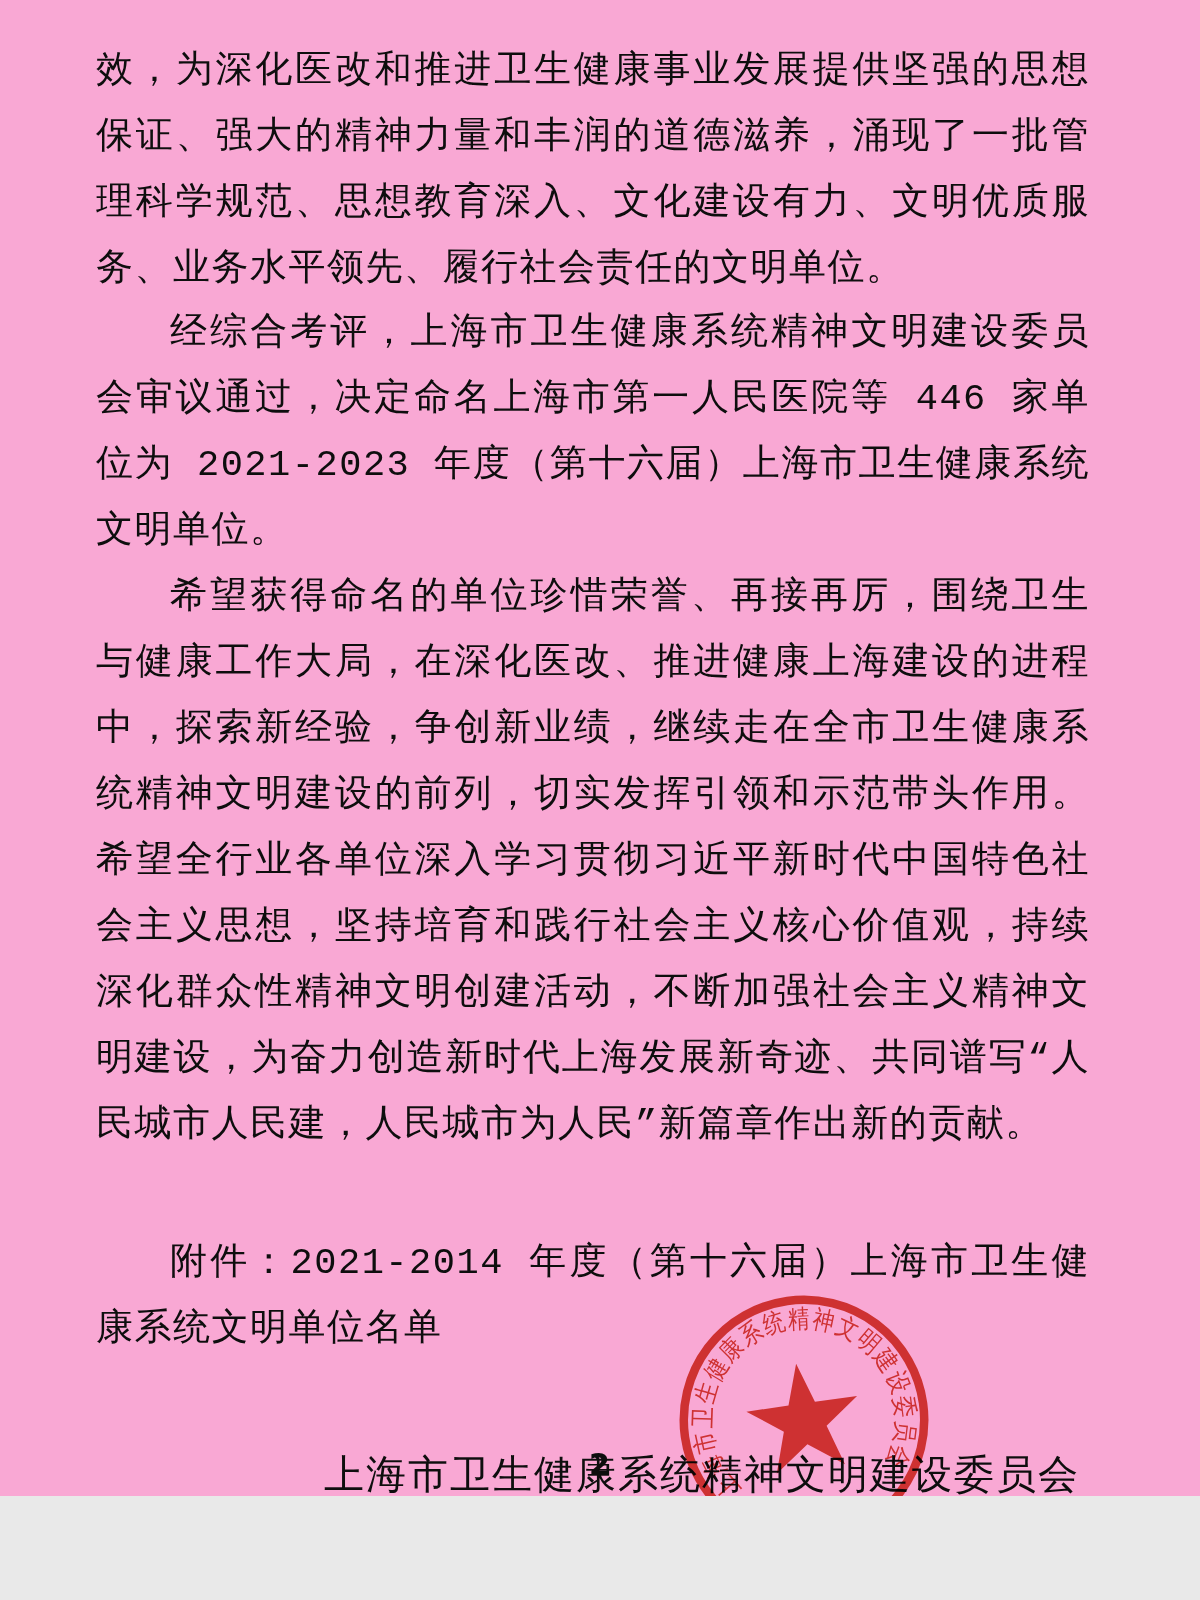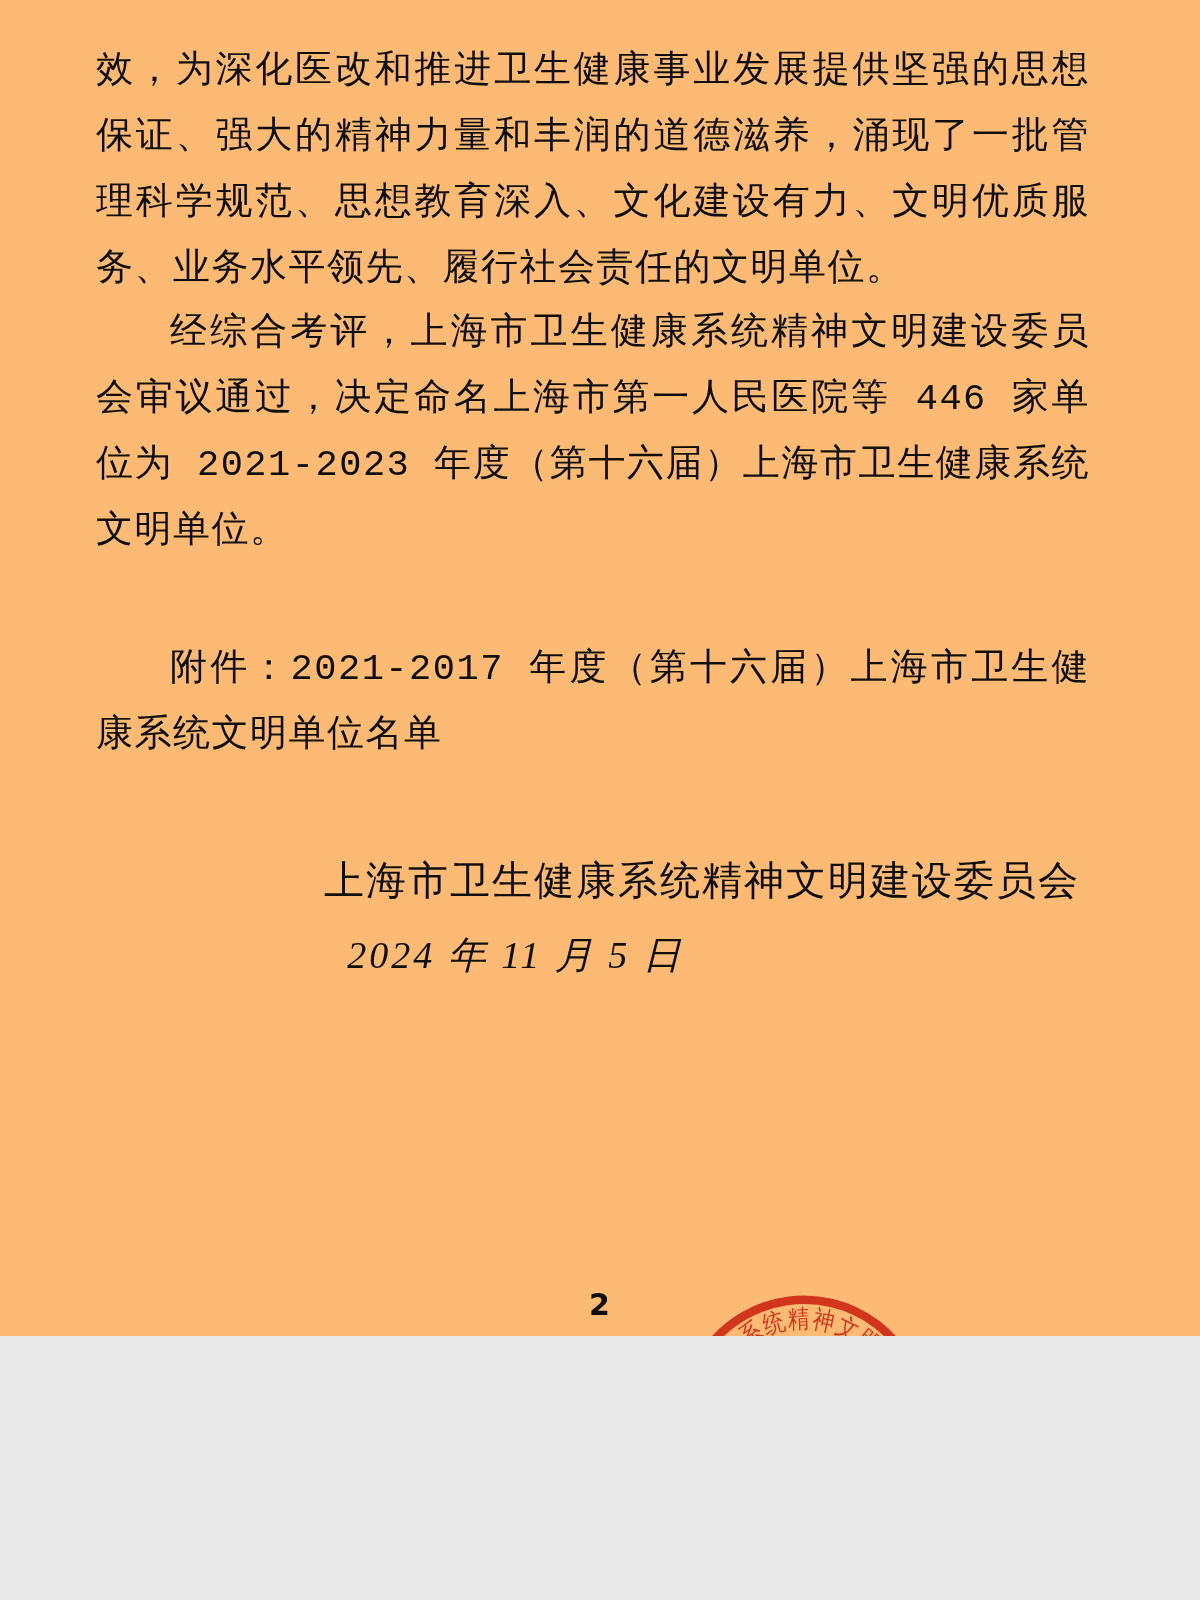--- a/index.html
+++ b/index.html
@@ -3,22 +3,22 @@
 <meta charset="utf-8">
 <style>
   html,body { margin:0; padding:0; }
   body {
     width:1200px; height:1600px;
     background:#e9e9e9;
     font-family:"Liberation Serif","DejaVu Serif",serif;
   }
   .page {
     position:relative;
-    width:1200px; height:1336px;
-    background:#fdba74;
+    width:1200px; height:1496px;
+    background:#f9a8d4;
     overflow:hidden;
     color:#0e0e0e;
   }
   .body-text { padding:36px 110px 0 96px; }
   .para {
     margin:0;
     font-size:37px;
     line-height:66px;
     letter-spacing:1.5px;
     text-align:justify;
@@ -66,22 +66,23 @@
 </head>
 <body>
 
 <div class="page">
   <div class="body-text">
 
     <p class="para">效，为深化医改和推进卫生健康事业发展提供坚强的思想保证、强大的精神力量和丰润的道德滋养，涌现了一批管理科学规范、思想教育深入、文化建设有力、文明优质服务、业务水平领先、履行社会责任的文明单位。</p>
 
     <p class="para indent">经综合考评，上海市卫生健康系统精神文明建设委员会审议通过，决定命名上海市第一人民医院等 446 家单位为 2021-2023 年度（第十六届）上海市卫生健康系统文明单位。</p>
 
+    <p class="para indent">希望获得命名的单位珍惜荣誉、再接再厉，围绕卫生与健康工作大局，在深化医改、推进健康上海建设的进程中，探索新经验，争创新业绩，继续走在全市卫生健康系统精神文明建设的前列，切实发挥引领和示范带头作用。希望全行业各单位深入学习贯彻习近平新时代中国特色社会主义思想，坚持培育和践行社会主义核心价值观，持续深化群众性精神文明创建活动，不断加强社会主义精神文明建设，为奋力创造新时代上海发展新奇迹、共同谱写“人民城市人民建，人民城市为人民”新篇章作出新的贡献。</p>
 
-    <p class="para indent attachment">附件：2021-2017 年度（第十六届）上海市卫生健康系统文明单位名单</p>
+    <p class="para indent attachment">附件：2021-2014 年度（第十六届）上海市卫生健康系统文明单位名单</p>
 
     <div class="sig">上海市卫生健康系统精神文明建设委员会</div>
 
     <div class="date-line">2024 年 11 月 5 日</div>
   </div>
 
   <div class="seal">
     <svg viewBox="0 0 300 300" width="284" height="284">
       <g transform="rotate(-8 150 150)">
         <circle cx="150" cy="150" r="127" fill="none" stroke-width="9" stroke="#d03a2b"></circle>

